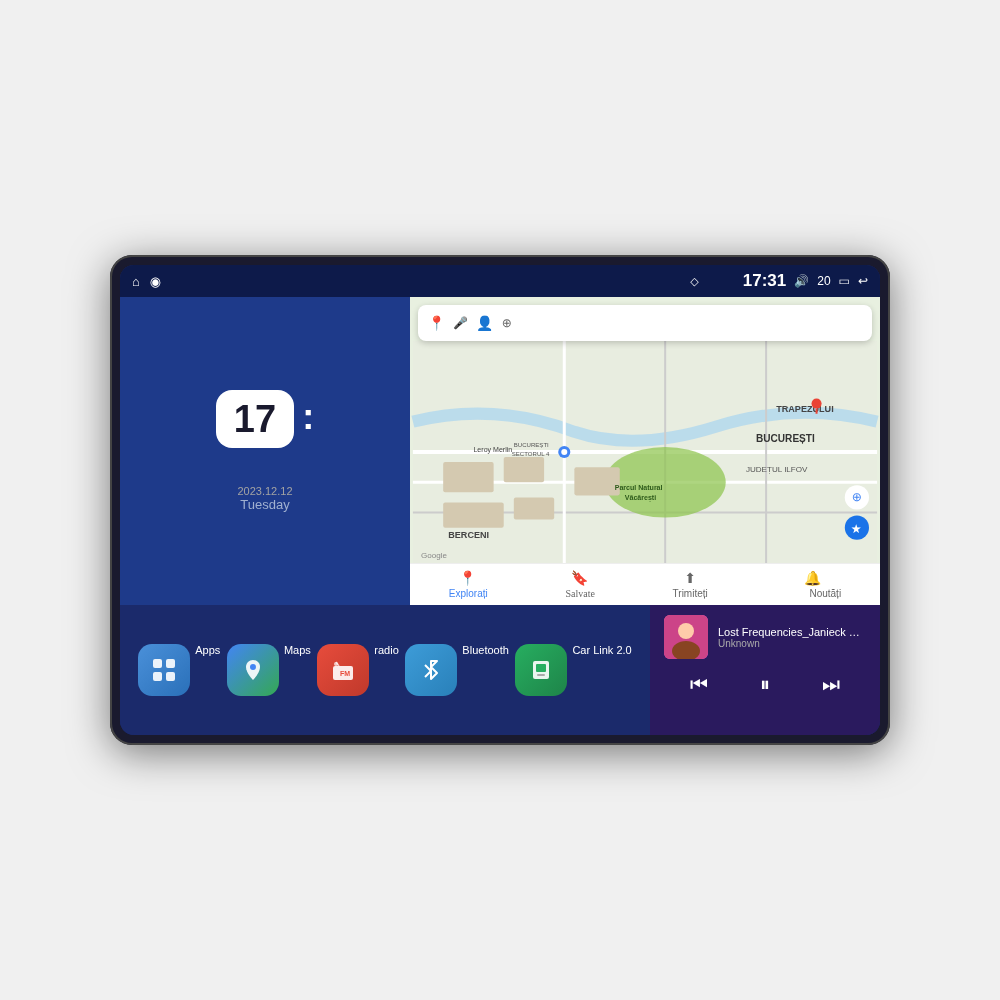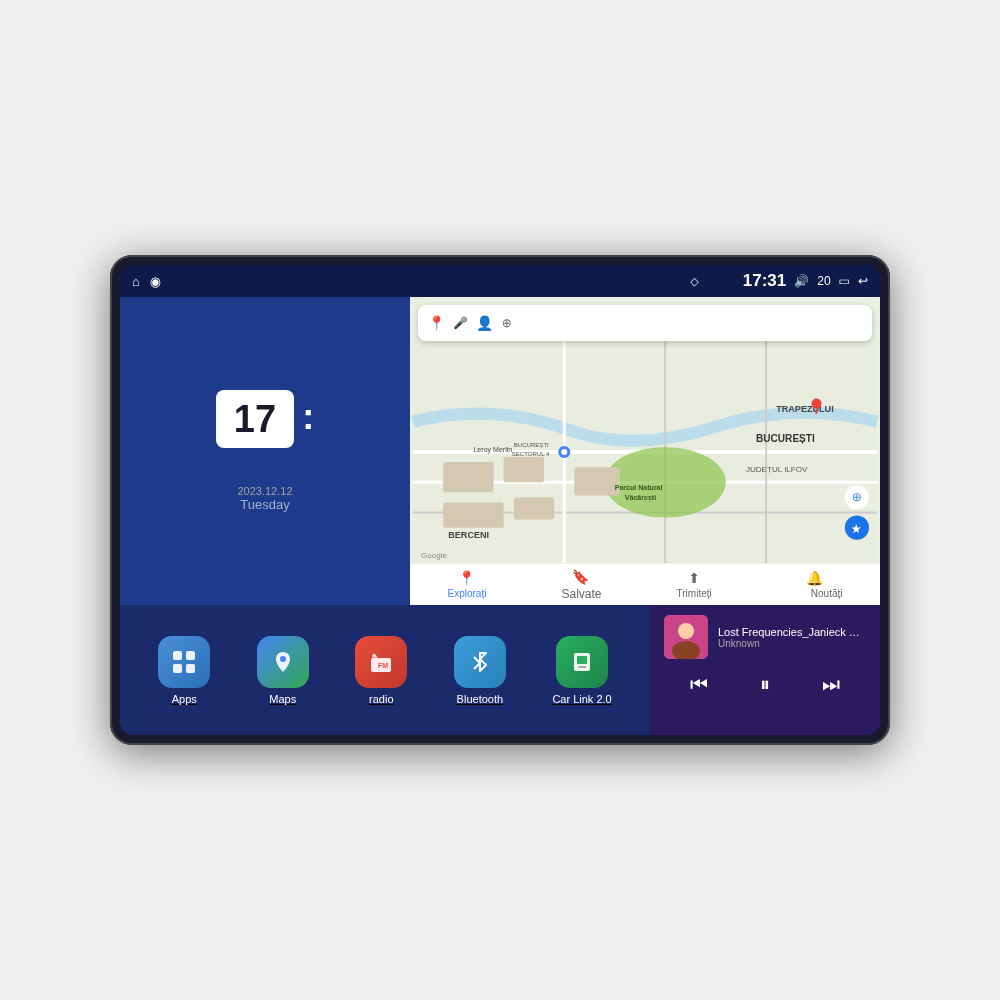--- a/index.html
+++ b/index.html
@@ -88,21 +88,21 @@
     }
 
     .clock-display {
       display: flex;
       align-items: center;
       gap: 8px;
     }
 
     .clock-block {
       background: white;
-      border-radius: 8px;
+      border-radius: 16px;
       padding: 10px 18px;
       font-size: 38px;
       font-weight: bold;
       color: #1a1a2e;
       min-width: 75px;
       text-align: center;
       line-height: 1;
     }
 
     .clock-colon {
@@ -222,25 +222,24 @@
     .app-icons-panel {
       flex: 1;
       display: flex;
       align-items: center;
       justify-content: space-around;
       padding: 10px 15px;
     }
 
     .app-icon-item {
       display: flex;
-      flex-direction: column;
-      align-items: center;
+      flex-direction: row;
+      align-items: flex-start;
       gap: 5px;
       cursor: pointer;
-      text-decoration: underline;
     }
 
     .app-icon-bg {
       width: 52px;
       height: 52px;
       border-radius: 14px;
       display: flex;
       align-items: center;
       justify-content: center;
       font-size: 24px;
@@ -418,21 +417,21 @@
             </svg>
           </div>
 
           <div class="map-bottom-bar">
             <div class="map-nav-item active">
               <span class="map-nav-icon">📍</span>
               <span style="font-size:10px;color:#4285f4;">Explorați</span>
             </div>
             <div class="map-nav-item">
               <span class="map-nav-icon">🔖</span>
-              <span style="font-size:12px;color:#666;">Salvate</span>
+              <span style="font-size:10px;color:#666;font-family:Liberation Serif, serif;">Salvate</span>
             </div>
             <div class="map-nav-item">
               <span class="map-nav-icon">⬆</span>
               <span style="font-size:10px;color:#666;">Trimiteți</span>
             </div>
             <div class="map-nav-item">
               <span class="map-nav-icon">🔔</span>
               <span style="font-size:10px;color:#666;padding-left:24px;">Noutăți</span>
             </div>
           </div>

